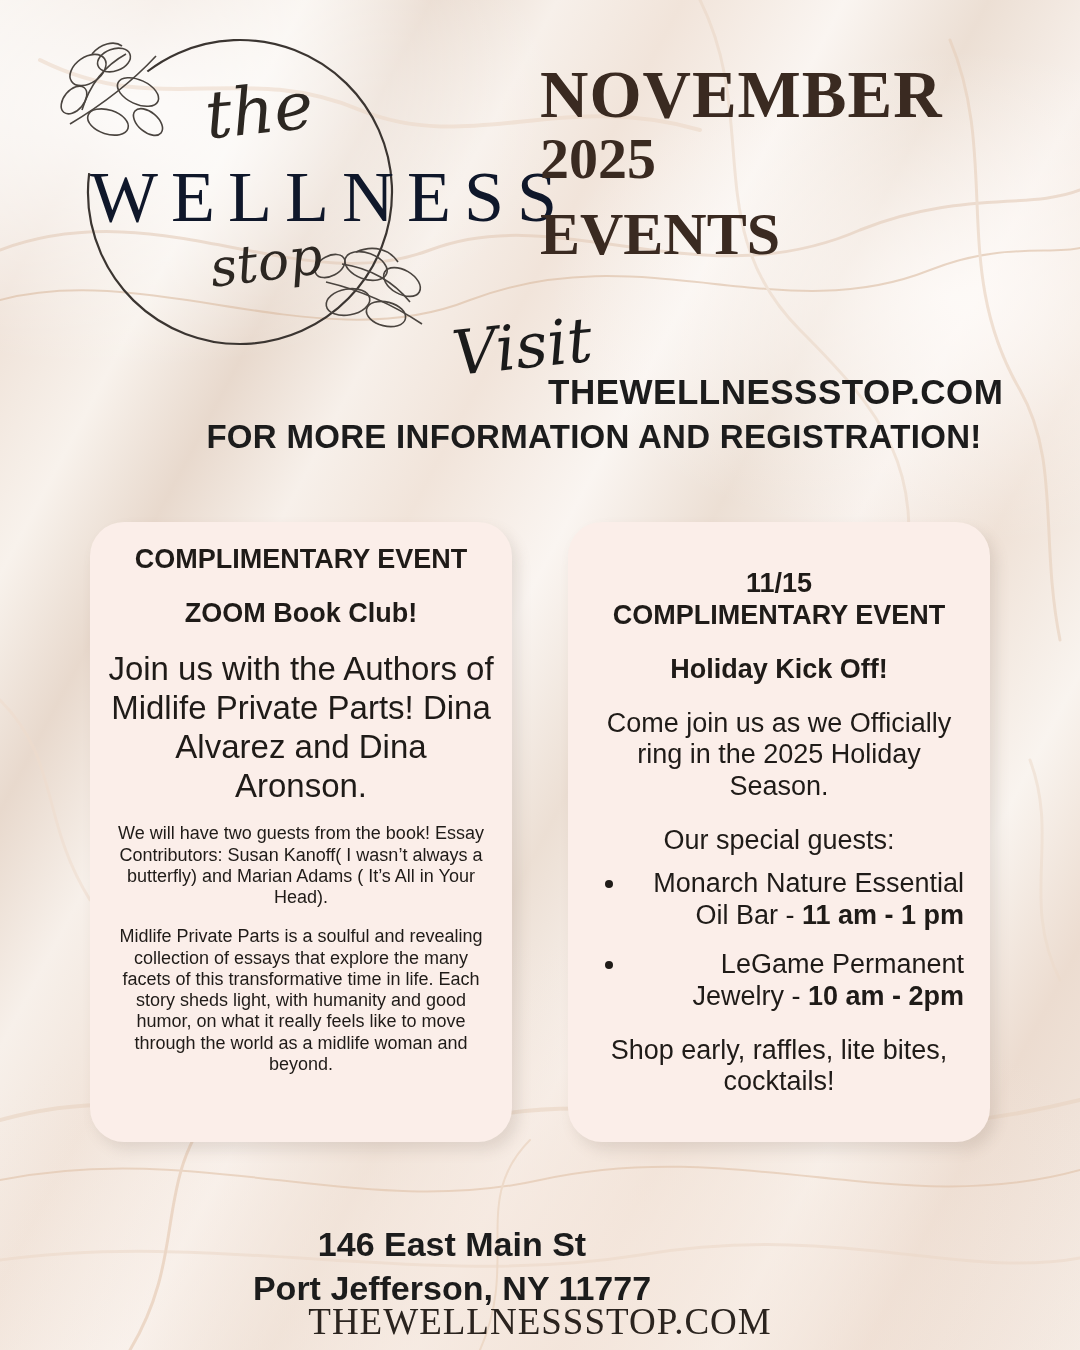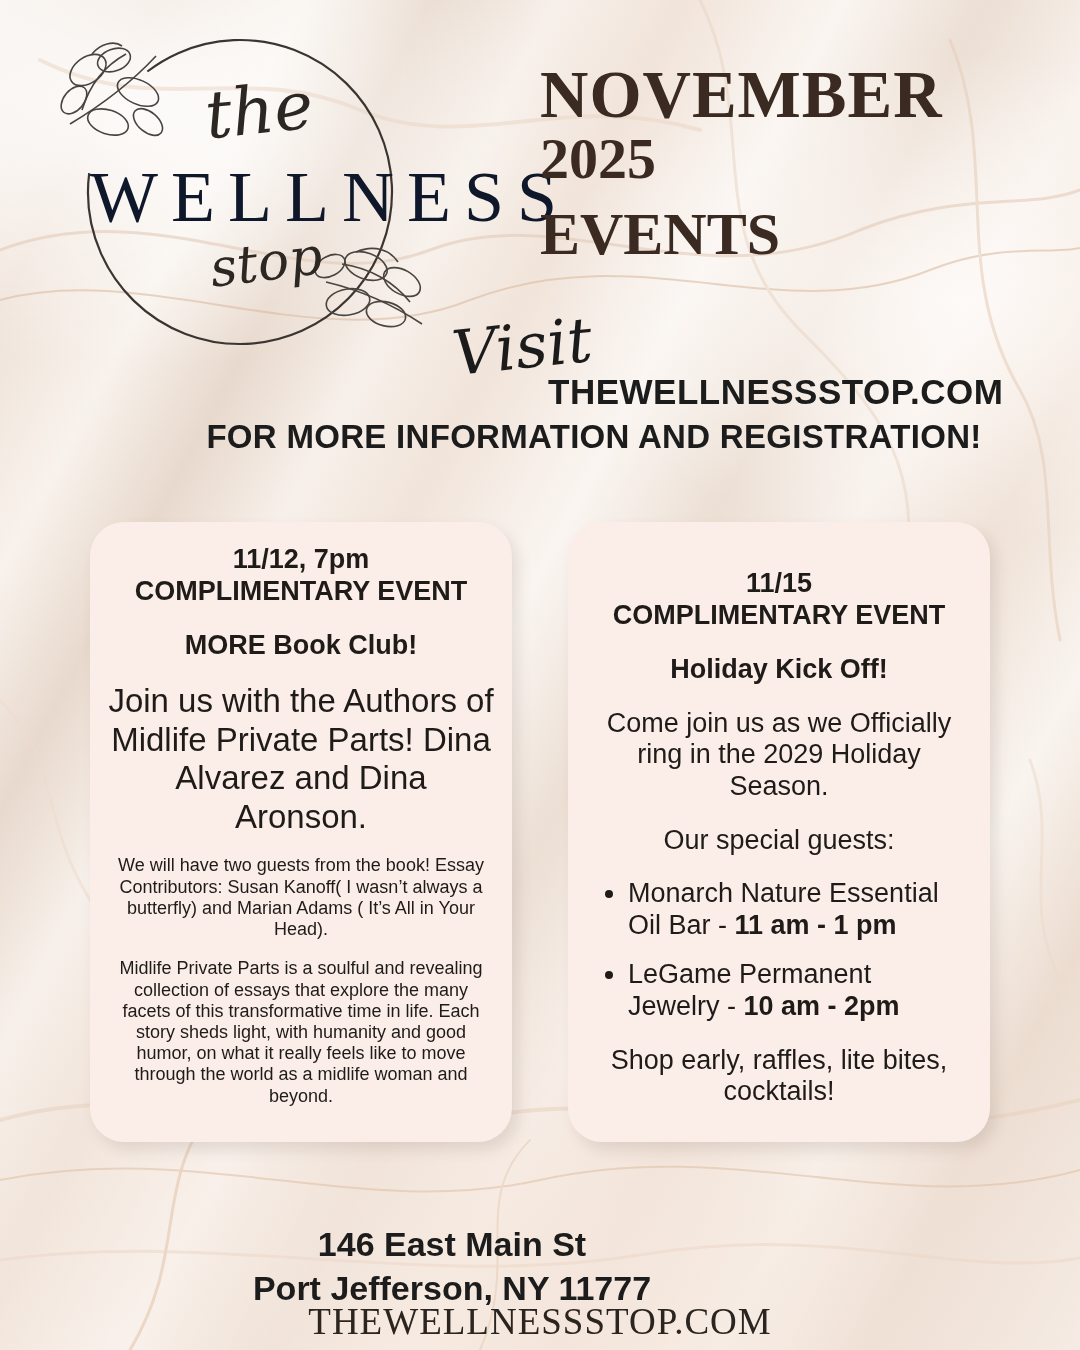--- a/index.html
+++ b/index.html
@@ -208,23 +208,23 @@
     font-size: 18px;
     margin-top: 18px !important;
     line-height: 1.2;
   }
   .body-r {
     font-size: 27px;
     margin-top: 22px !important;
     line-height: 1.2;
   }
   .bullets {
-    margin: 20px 0 0 0;
+    margin: 10px 0 0 0;
     padding: 0 0 0 34px;
-    text-align: left;
+    text-align: right;
     font-size: 27px;
     line-height: 1.2;
   }
   .bullets li {
     margin-bottom: 16px;
   }
   .bullets b {
     font-weight: 700;
   }
 
@@ -311,33 +311,32 @@
     <span class="l1">NOVEMBER</span>
     <span class="l2">2025</span>
     <span class="l3">EVENTS</span>
   </div>
 
   <div class="visit-script">Visit</div>
   <div class="site-top">THEWELLNESSSTOP.COM</div>
   <div class="reg-line">FOR MORE INFORMATION AND REGISTRATION!</div>
 
   <div class="card card-left">
-    <p class="ttl">11/12, 7pm</p>
     <p class="ttl">COMPLIMENTARY EVENT</p>
-    <p class="sub">MORE Book Club!</p>
+    <p class="sub">ZOOM Book Club!</p>
     <p class="body">Join us with the Authors of Midlife Private Parts! Dina Alvarez and Dina Aronson.</p>
     <p class="body-sm">We will have two guests from the book! Essay Contributors: Susan Kanoff( I wasn’t always a butterfly) and Marian Adams ( It’s All in Your Head).</p>
     <p class="body-sm">Midlife Private Parts is a soulful and revealing collection of essays that explore the many facets of this transformative time in life. Each story sheds light, with humanity and good humor, on what it really feels like to move through the world as a midlife woman and beyond.</p>
   </div>
 
   <div class="card card-right">
     <p class="ttl">11/15</p>
     <p class="ttl">COMPLIMENTARY EVENT</p>
     <p class="sub">Holiday Kick Off!</p>
-    <p class="body-r">Come join us as we Officially ring in the 2029 Holiday Season.</p>
+    <p class="body-r">Come join us as we Officially ring in the 2025 Holiday Season.</p>
     <p class="body-r">Our special guests:</p>
     <ul class="bullets">
       <li><span>Monarch Nature Essential Oil Bar - </span><b>11 am - 1 pm</b></li>
       <li><span>LeGame Permanent Jewelry - </span><b>10 am - 2pm</b></li>
     </ul>
     <p class="body-r">Shop early, raffles, lite bites, cocktails!</p>
   </div>
 
   <div class="addr">
     <div>146 East Main St</div>

